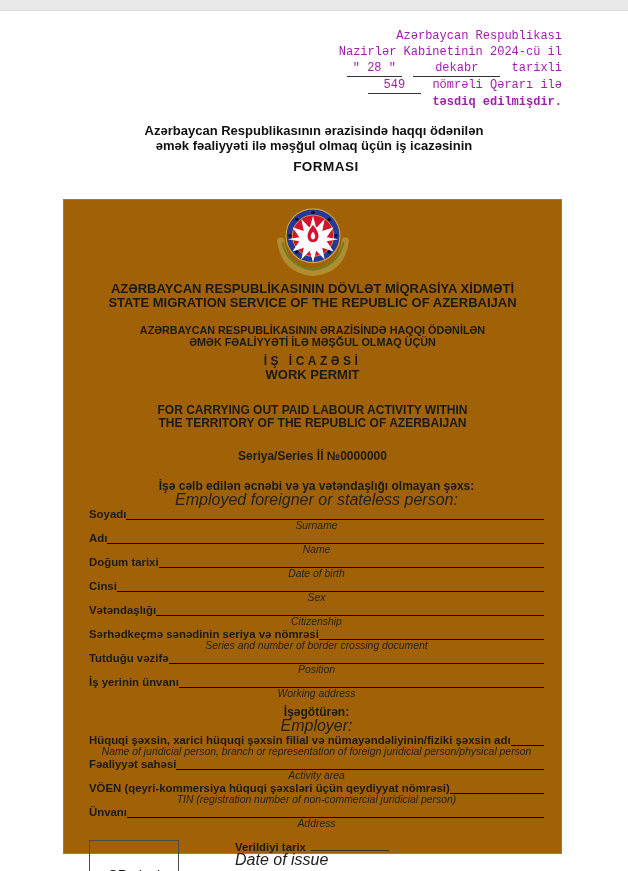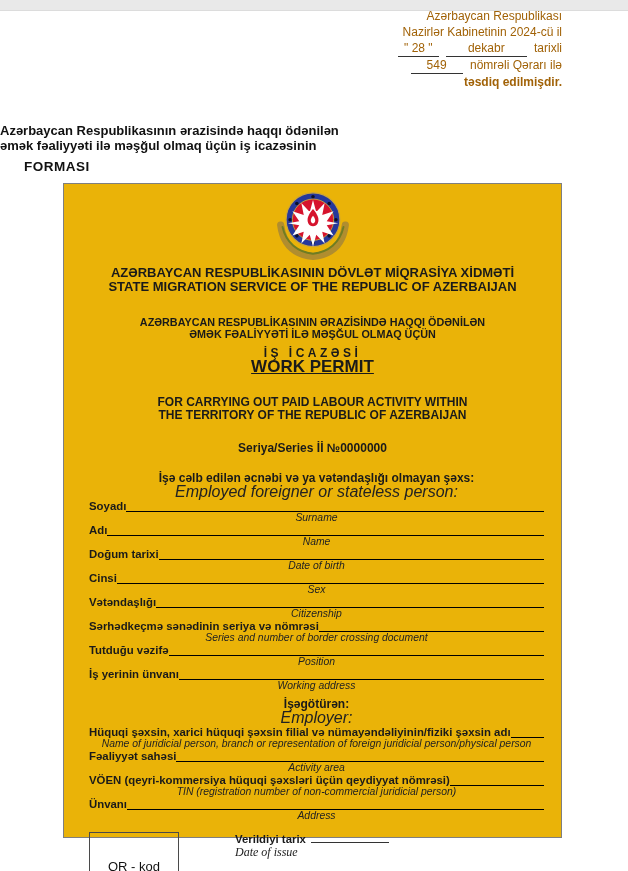--- a/index.html
+++ b/index.html
@@ -4,63 +4,63 @@
 <style>
   html,body{margin:0;padding:0;}
   body{
     width:628px;height:871px;position:relative;background:#ffffff;
     font-family:"Liberation Sans","DejaVu Sans",sans-serif;color:#1a1a1a;
     overflow:hidden;-webkit-font-smoothing:antialiased;
   }
   .topbar{position:absolute;left:0;top:0;width:628px;height:10px;background:#e9e9e9;border-bottom:1px solid #dcdcdc;}
 
   
-  .approval{position:absolute;top:8px;right:66px;width:270px;text-align:right;
-    font-size:12px;line-height:16px;color:#a16207;}
+  .approval{position:absolute;top:28px;right:66px;width:270px;text-align:right;
+    font-size:12px;line-height:16px;color:#a21caf;font-family:Liberation Mono, monospace;}
   .approval .bold{font-weight:bold;}
   .blank{display:inline-block;border-bottom:1px solid #333;text-align:center;}
   .blank.q28{padding:0 6px;}
   .blank.month{padding:0 22px;margin:0 4px;}
   .blank.num{padding:0 16px;margin-right:4px;}
 
   
-  .heading{position:absolute;top:123px;left:0;width:628px;text-align:left;
+  .heading{position:absolute;top:123px;left:0;width:628px;text-align:center;
     font-weight:bold;font-size:13px;line-height:15px;color:#111;}
   .heading .formasi{margin-top:6px;font-size:13.5px;letter-spacing:.5px;padding-left:24px;}
 
   
-  .formbox{position:absolute;left:63px;top:183px;width:497px;height:653px;
-    border:1px solid #7f7f7f;background:#eab308;box-sizing:content-box;}
+  .formbox{position:absolute;left:63px;top:199px;width:497px;height:653px;
+    border:1px solid #7f7f7f;background:#a16207;box-sizing:content-box;}
   .center{text-align:center;}
   .emblem{display:block;margin:7px auto 0 auto;}
   .t-main{margin-top:5px;font-weight:bold;font-size:13px;line-height:14px;}
-  .t-sub{margin-top:22px;font-weight:bold;font-size:10.8px;line-height:12px;}
+  .t-sub{margin-top:14px;font-weight:bold;font-size:10.8px;line-height:12px;}
   .t-permit-az{margin-top:7px;font-weight:bold;font-size:12px;line-height:13px;letter-spacing:3.5px;}
-  .t-permit-en{font-weight:bold;font-size:17px;line-height:13px;text-decoration:underline;}
+  .t-permit-en{font-weight:bold;font-size:13px;line-height:13px;}
   .t-purpose{margin-top:23px;font-weight:bold;font-size:12px;line-height:13px;}
   .t-series{margin-top:20px;font-weight:bold;font-size:12px;line-height:13px;}
 
   
   .fields{margin-top:16px;padding:0 17px 0 25px;text-align:center;}
   .sec-az{font-weight:bold;font-size:12px;line-height:14px;}
   .sec-en{font-style:italic;font-size:16px;line-height:13px;color:#222;margin-bottom:2px;}
   .field{margin:0;}
   .fline{display:flex;align-items:flex-end;height:12px;}
   .flabel{font-weight:bold;font-size:11.4px;line-height:12px;white-space:nowrap;}
   .fill{flex:1;border-bottom:1px solid #000;height:11px;}
   .fsub{font-style:italic;font-size:10.4px;line-height:12px;color:#222;}
   .sec2{margin-top:5px;}
 
   
   .bottomrow{display:flex;margin:10px 0 0 25px;align-items:flex-start;}
   .qrbox{width:88px;height:66px;border:1.5px solid #4a4a4a;display:flex;align-items:center;justify-content:center;
     font-size:13px;color:#111;}
   .issueblock{margin-left:56px;font-size:11.4px;}
   .ib-az{font-weight:bold;line-height:13px;}
-  .ib-en{font-style:italic;font-size:12px;line-height:12px;color:#222;font-family:Liberation Serif, serif;}
+  .ib-en{font-style:italic;font-size:16px;line-height:12px;color:#222;}
   .ib-gap{height:10px;}
   .ib-blank{display:inline-block;border-bottom:1px solid #333;height:10px;vertical-align:baseline;}
   .w80{width:78px;margin-left:5px;}
   .w95{width:92px;}
 </style>
 </head>
 <body>
 
 <div class="topbar"></div>
 

